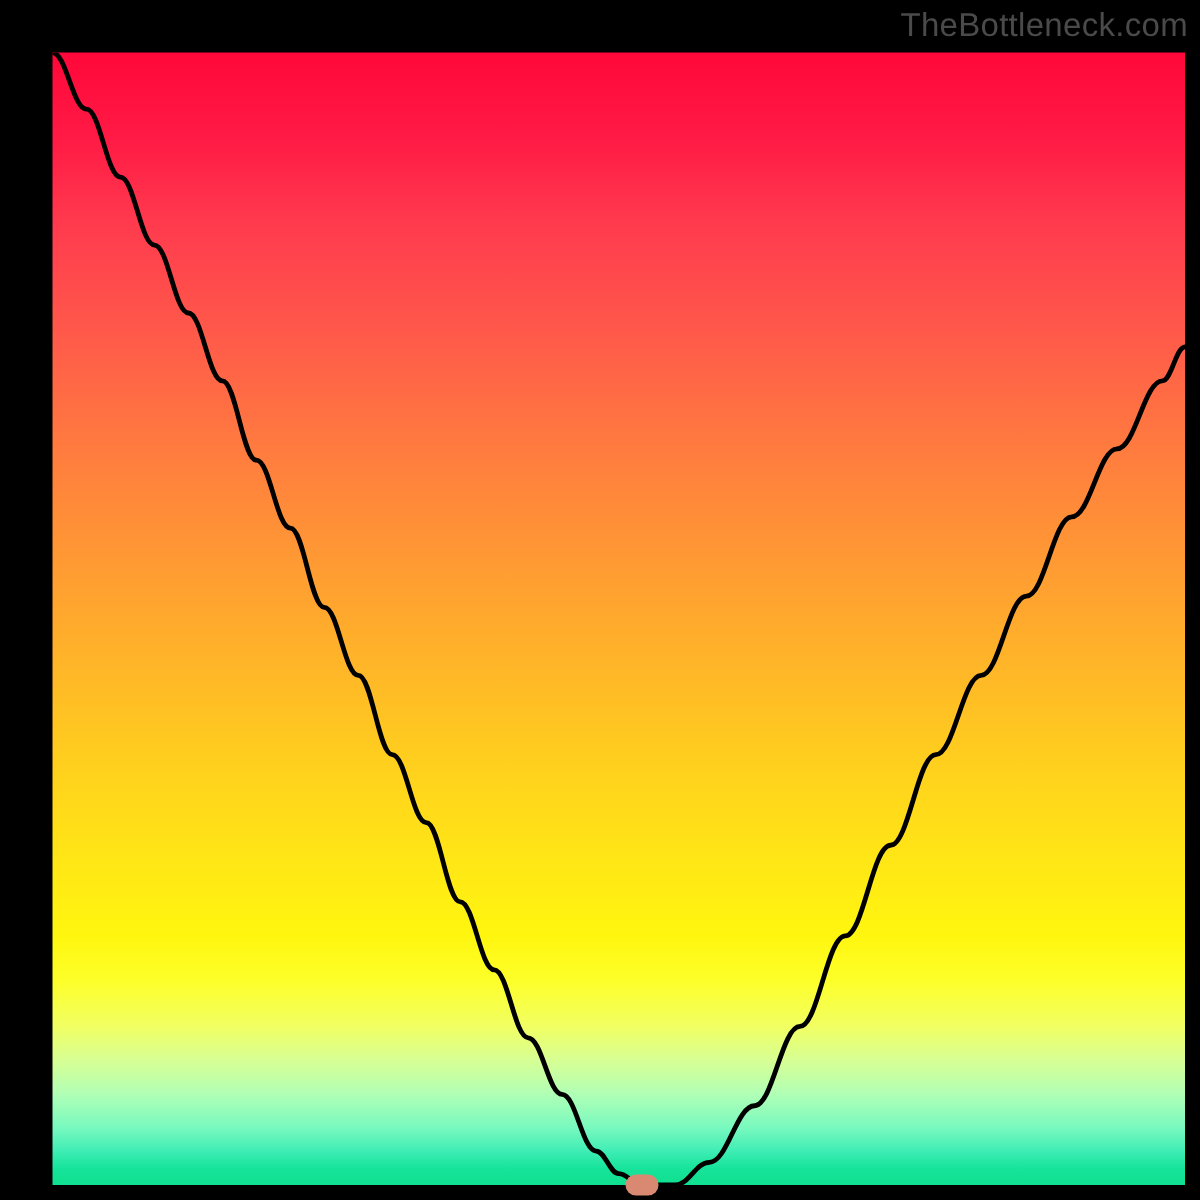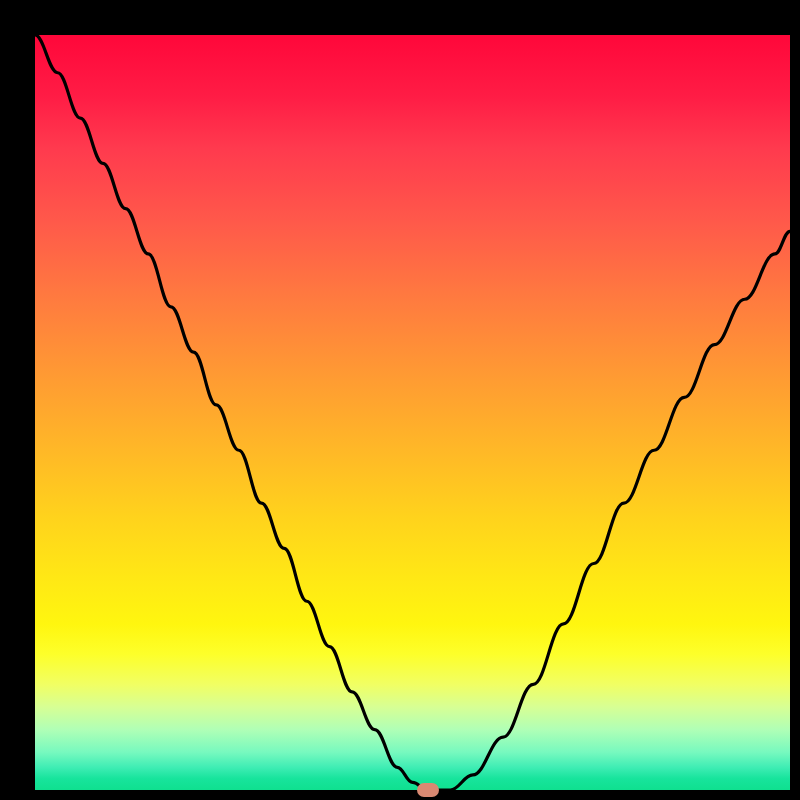--- a/index.html
+++ b/index.html
@@ -78,20 +78,21 @@
     border-radius: 7px;
     background: #d98972;
     transform: translate(-50%, -50%);
   }
 </style>
 </head>
 <body>
 
 <div class="frame">
 
+  <div class="watermark">TheBottleneck.com</div>
 
   <div class="plot">
     <div class="gradient-bg"></div>
 
     <svg class="curve" viewBox="0 0 755 755" preserveAspectRatio="none">
       <path id="curve-path" d="M 0.00 0.00 C 9.06 0.00, 13.59 37.75, 22.65 37.75 C 31.71 37.75, 36.24 83.05, 45.30 83.05 C 54.36 83.05, 58.89 128.35, 67.95 128.35 C 77.01 128.35, 81.54 173.65, 90.60 173.65 C 99.66 173.65, 104.19 218.95, 113.25 218.95 C 122.31 218.95, 126.84 271.80, 135.90 271.80 C 144.96 271.80, 149.49 317.10, 158.55 317.10 C 167.61 317.10, 172.14 369.95, 181.20 369.95 C 190.26 369.95, 194.79 415.25, 203.85 415.25 C 212.91 415.25, 217.44 468.10, 226.50 468.10 C 235.56 468.10, 240.09 513.40, 249.15 513.40 C 258.21 513.40, 262.74 566.25, 271.80 566.25 C 280.86 566.25, 285.39 611.55, 294.45 611.55 C 303.51 611.55, 308.04 656.85, 317.10 656.85 C 326.16 656.85, 330.69 694.60, 339.75 694.60 C 348.81 694.60, 353.34 732.35, 362.40 732.35 C 368.44 732.35, 371.46 747.45, 377.50 747.45 C 383.54 747.45, 386.56 755.00, 392.60 755.00 C 401.66 755.00, 406.19 755.00, 415.25 755.00 C 424.31 755.00, 428.84 739.90, 437.90 739.90 C 449.98 739.90, 456.02 702.15, 468.10 702.15 C 480.18 702.15, 486.22 649.30, 498.30 649.30 C 510.38 649.30, 516.42 588.90, 528.50 588.90 C 540.58 588.90, 546.62 528.50, 558.70 528.50 C 570.78 528.50, 576.82 468.10, 588.90 468.10 C 600.98 468.10, 607.02 415.25, 619.10 415.25 C 631.18 415.25, 637.22 362.40, 649.30 362.40 C 661.38 362.40, 667.42 309.55, 679.50 309.55 C 691.58 309.55, 697.62 264.25, 709.70 264.25 C 721.78 264.25, 727.82 218.95, 739.90 218.95 C 745.94 218.95, 748.96 196.30, 755.00 196.30" fill="none" stroke="#000" stroke-width="3.2" stroke-linecap="round" stroke-linejoin="round"></path>
     </svg>
 
     <div class="marker" id="marker" style="left: 392.6px; top: 755px; background: rgb(217, 137, 114);"></div>
   </div>

